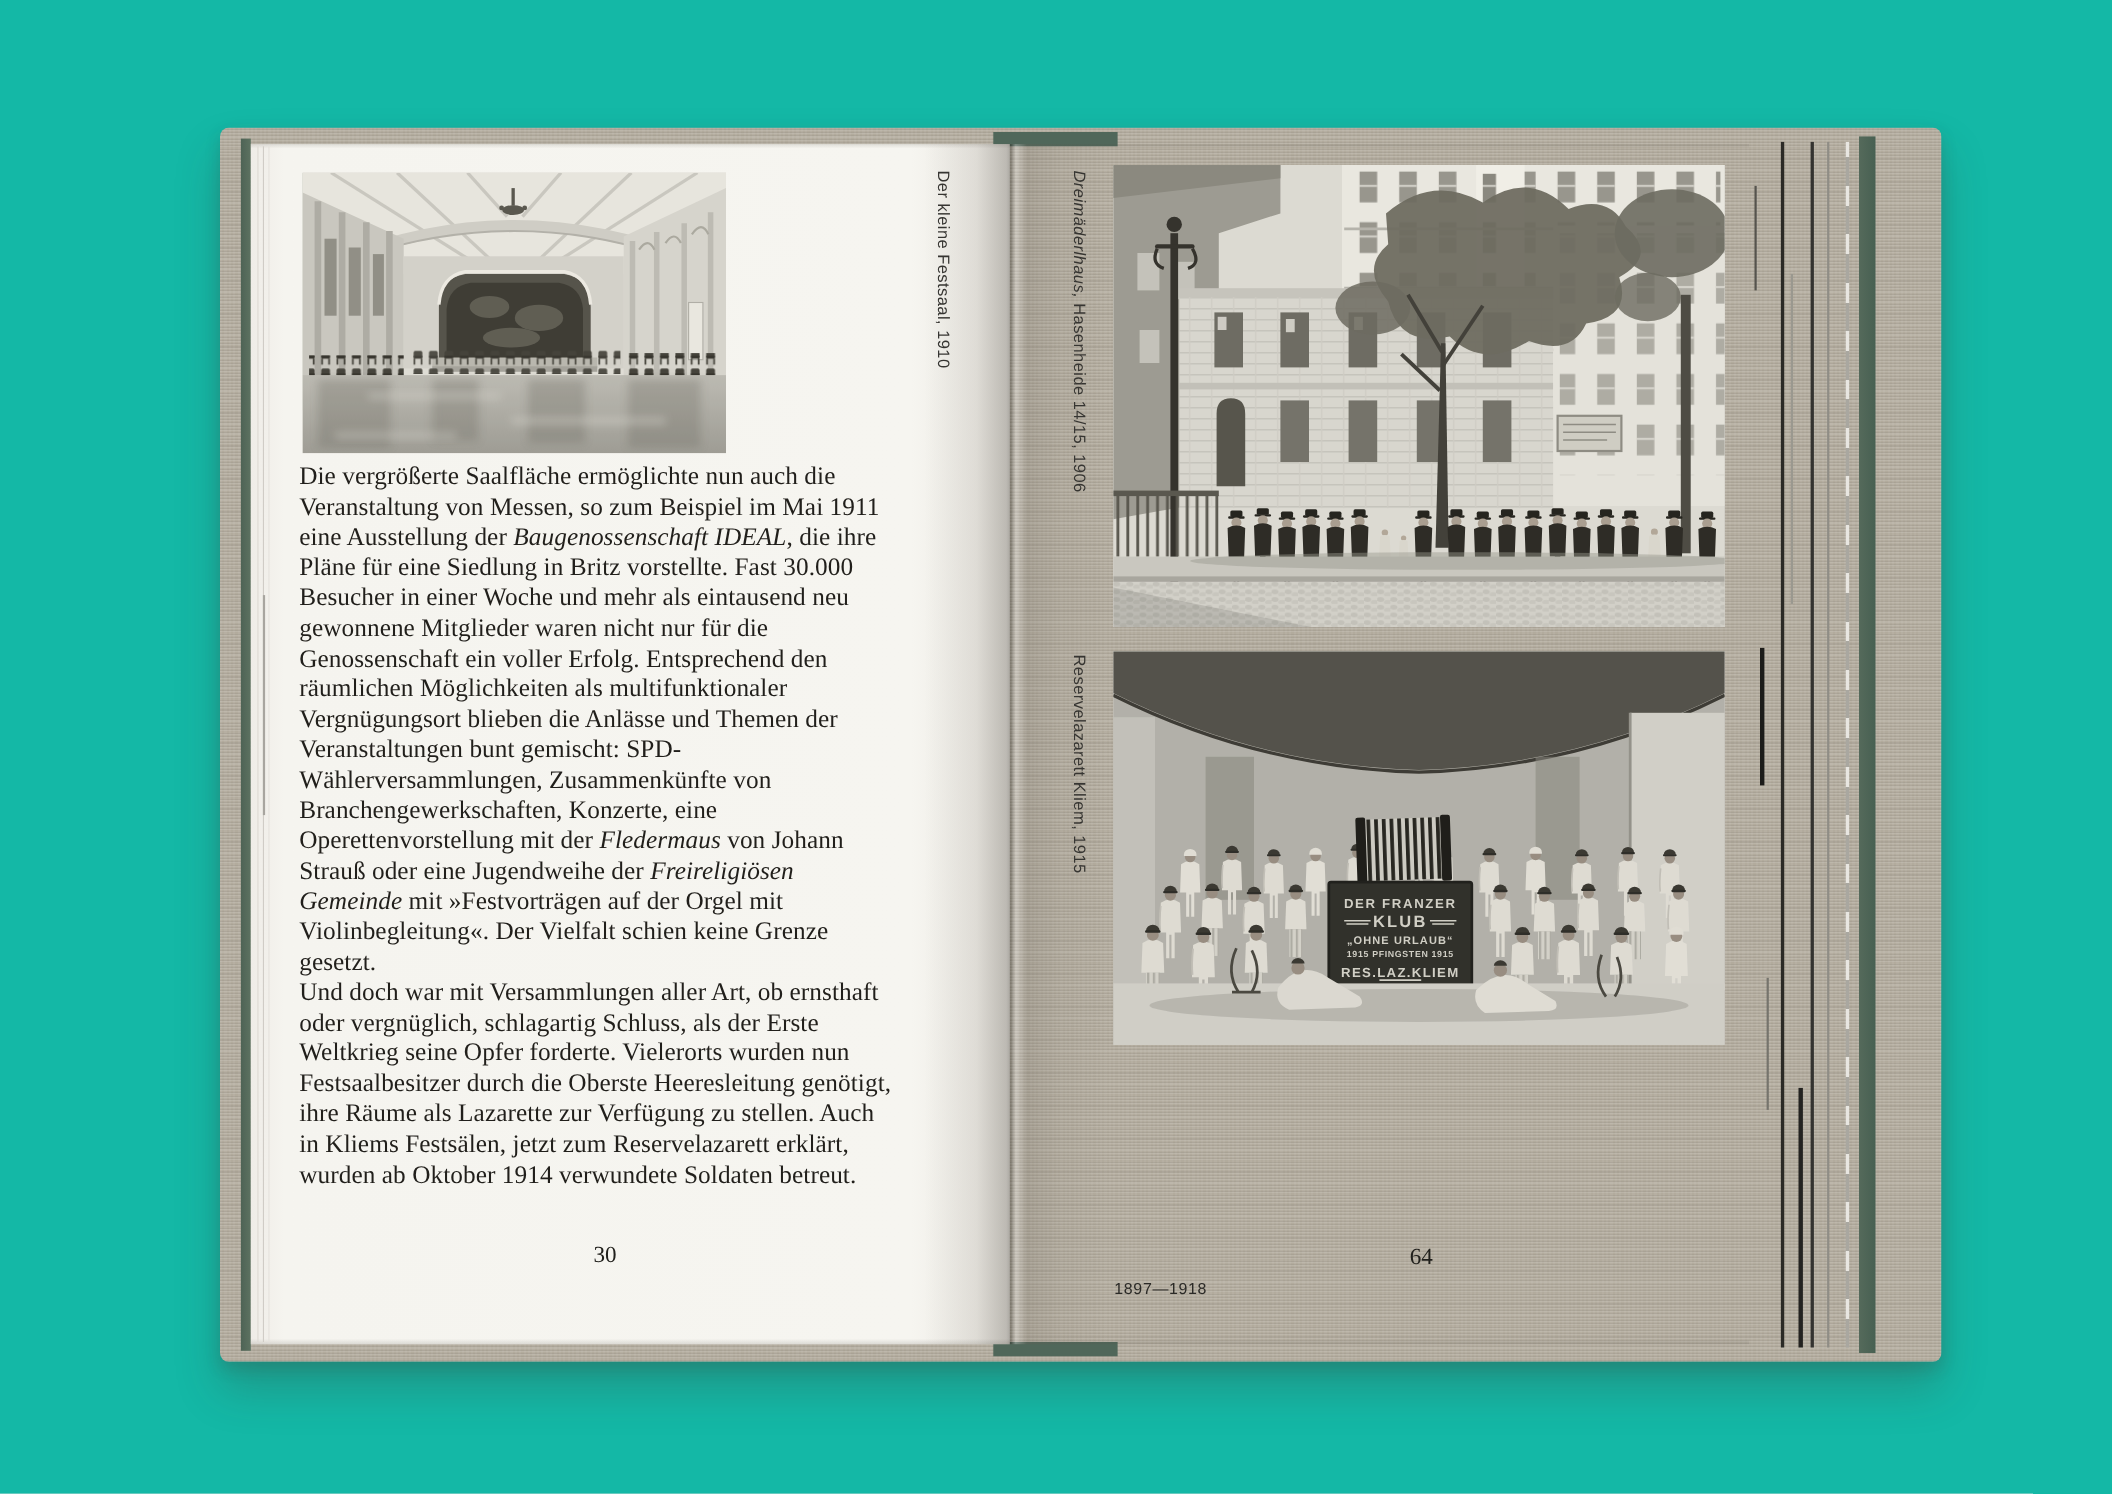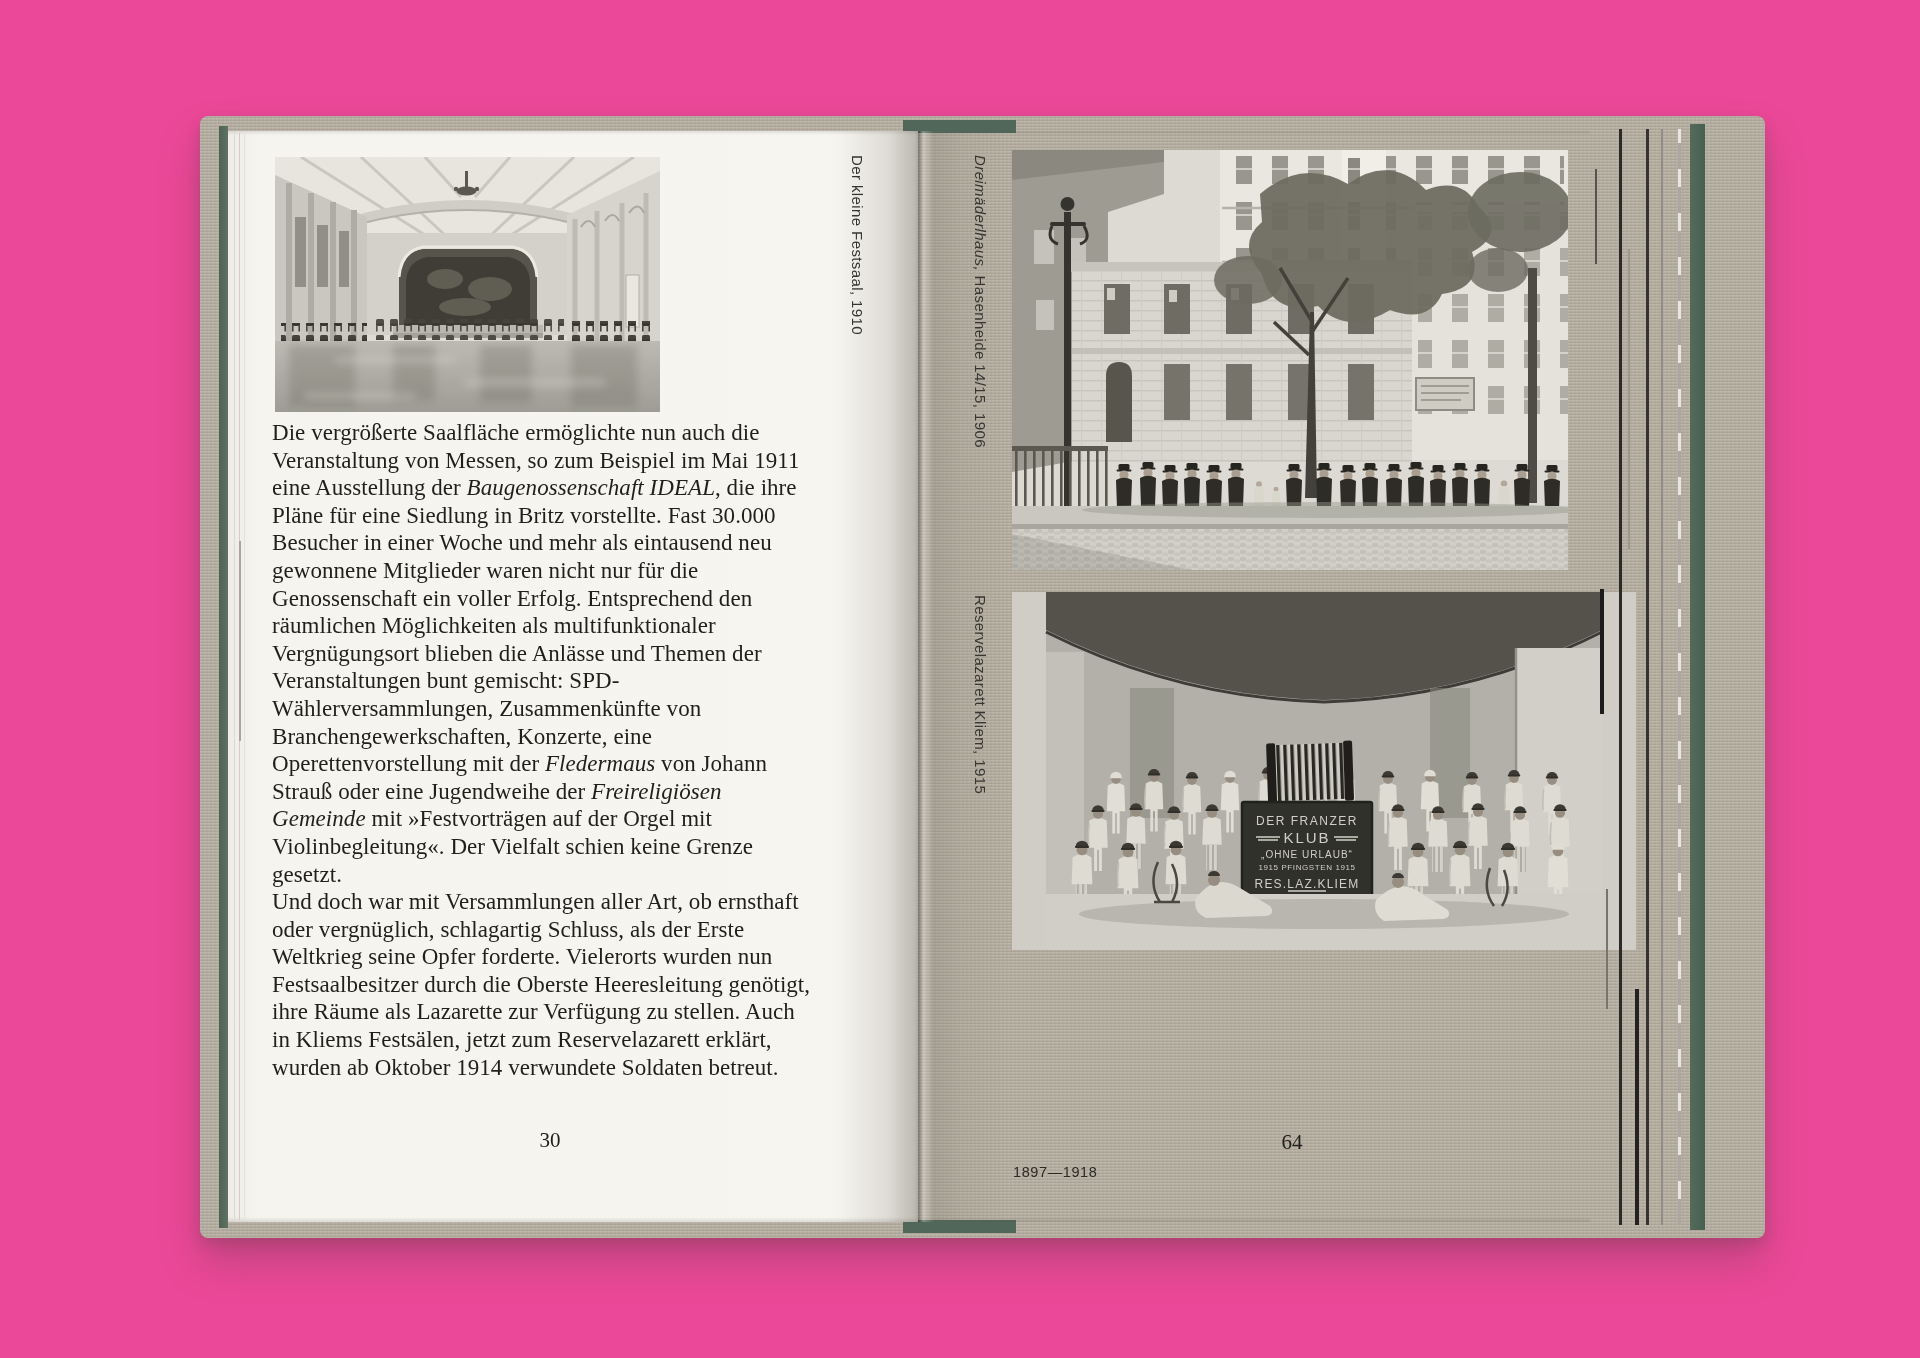--- a/index.html
+++ b/index.html
@@ -1,16 +1,16 @@
 <!DOCTYPE html>
 <html><head>
 <meta charset="utf-8">
 <style>
   html,body{margin:0;padding:0;background:#ecebe9;}
-  #scene{position:relative;width:1920px;height:1358px;background:#ec4899;overflow:hidden;
+  #scene{position:relative;width:1920px;height:1358px;background:#14b8a6;overflow:hidden;
          font-family:"Liberation Serif",serif;}
   
   #book{position:absolute;left:200px;top:116px;width:1565px;height:1122px;border-radius:8px;
         background:
           repeating-linear-gradient(0deg, rgba(255,255,255,.10) 0 1px, rgba(0,0,0,.05) 1px 2px, rgba(0,0,0,0) 2px 3px),
           repeating-linear-gradient(90deg, rgba(255,255,255,.05) 0 2px, rgba(0,0,0,0) 2px 4px),
           #b2ab9d;
         box-shadow:0 24px 40px rgba(60,56,48,.25), 0 6px 14px rgba(60,56,48,.18);}
   .green-strip{position:absolute;background:linear-gradient(90deg,#4e6355,#5d7261);}
   #green-left{left:219px;top:126px;width:9px;height:1102px;}
@@ -322,21 +322,21 @@
         <rect x="0" y="379" width="556" height="41" fill="url(#cobP)" opacity=".8"></rect>
         <path d="M0,420 L0,384 L180,420 Z" fill="#55534c" opacity=".18"></path>
         <ellipse cx="320" cy="360" rx="250" ry="8" fill="#9a988e" opacity=".45"></ellipse>
       </svg>
     </div>
 
     <div class="vcaption" style="left:54px;top:464px;">
       <span>Reservelazarett Kliem, 1915</span>
     </div>
 
-    <div class="photo" style="left:94px;top:461px;width:624px;height:358px;">
+    <div class="photo" style="left:94px;top:461px;width:556px;height:358px;font-weight:bold;">
       <svg viewBox="0 0 556 358">
         <defs>
           <pattern id="stripeP" width="5" height="5" patternUnits="userSpaceOnUse">
             <rect width="5" height="5" fill="#dbd8cf"></rect>
               <rect width="2" height="5" fill="#b3b1a8"></rect>
           </pattern>
           <pattern id="bellP" width="7" height="8" patternUnits="userSpaceOnUse">
             <rect width="7" height="8" fill="#d4d2c9"></rect>
               <rect width="3.4" height="8" fill="#26251f"></rect>
           </pattern>

